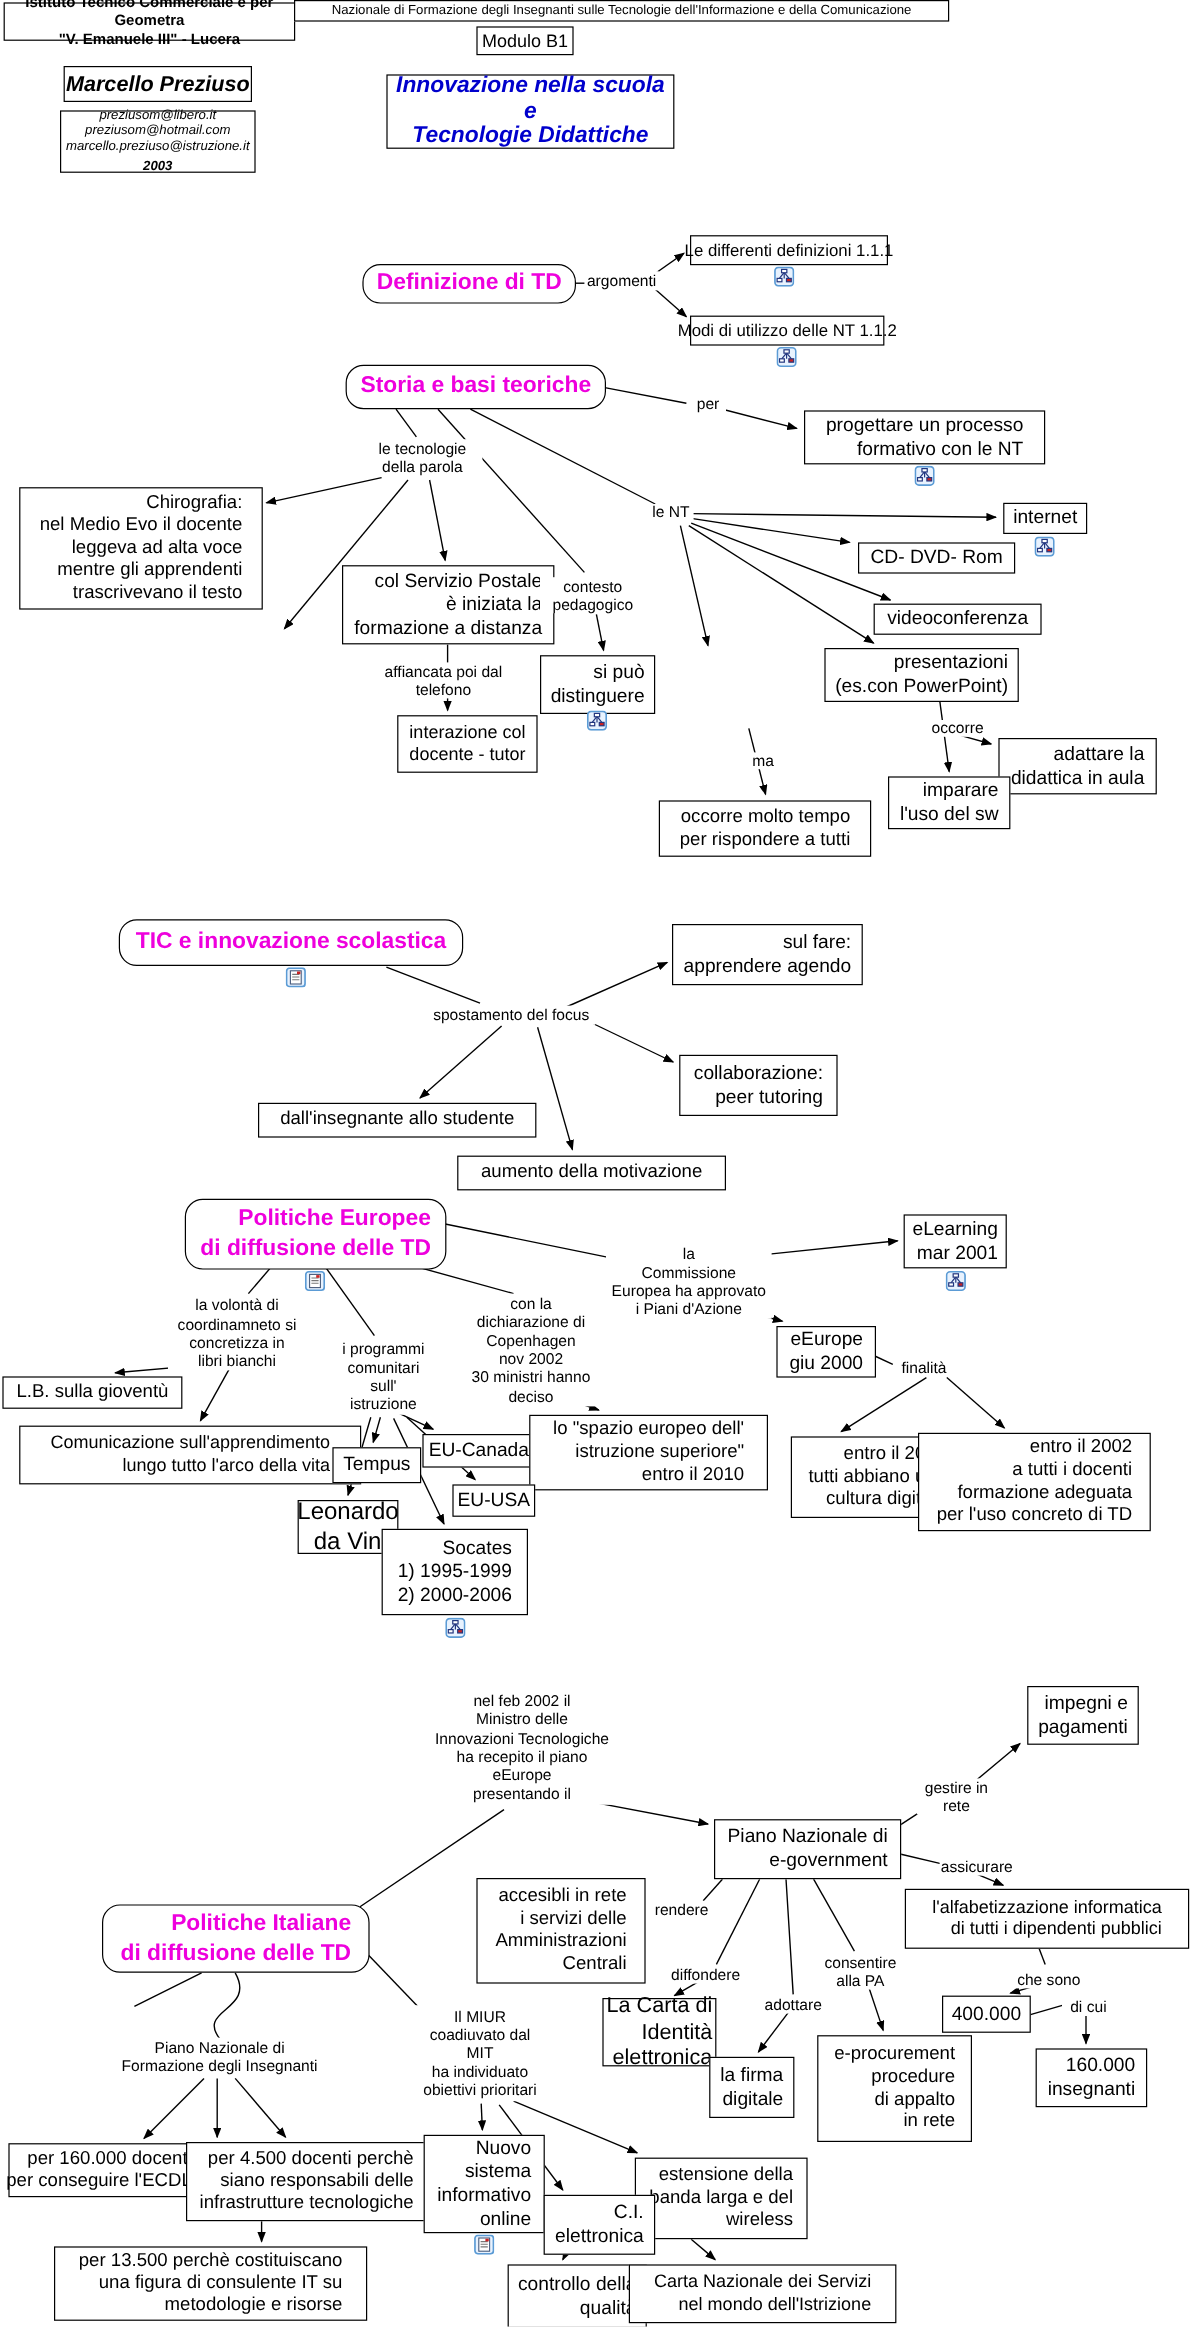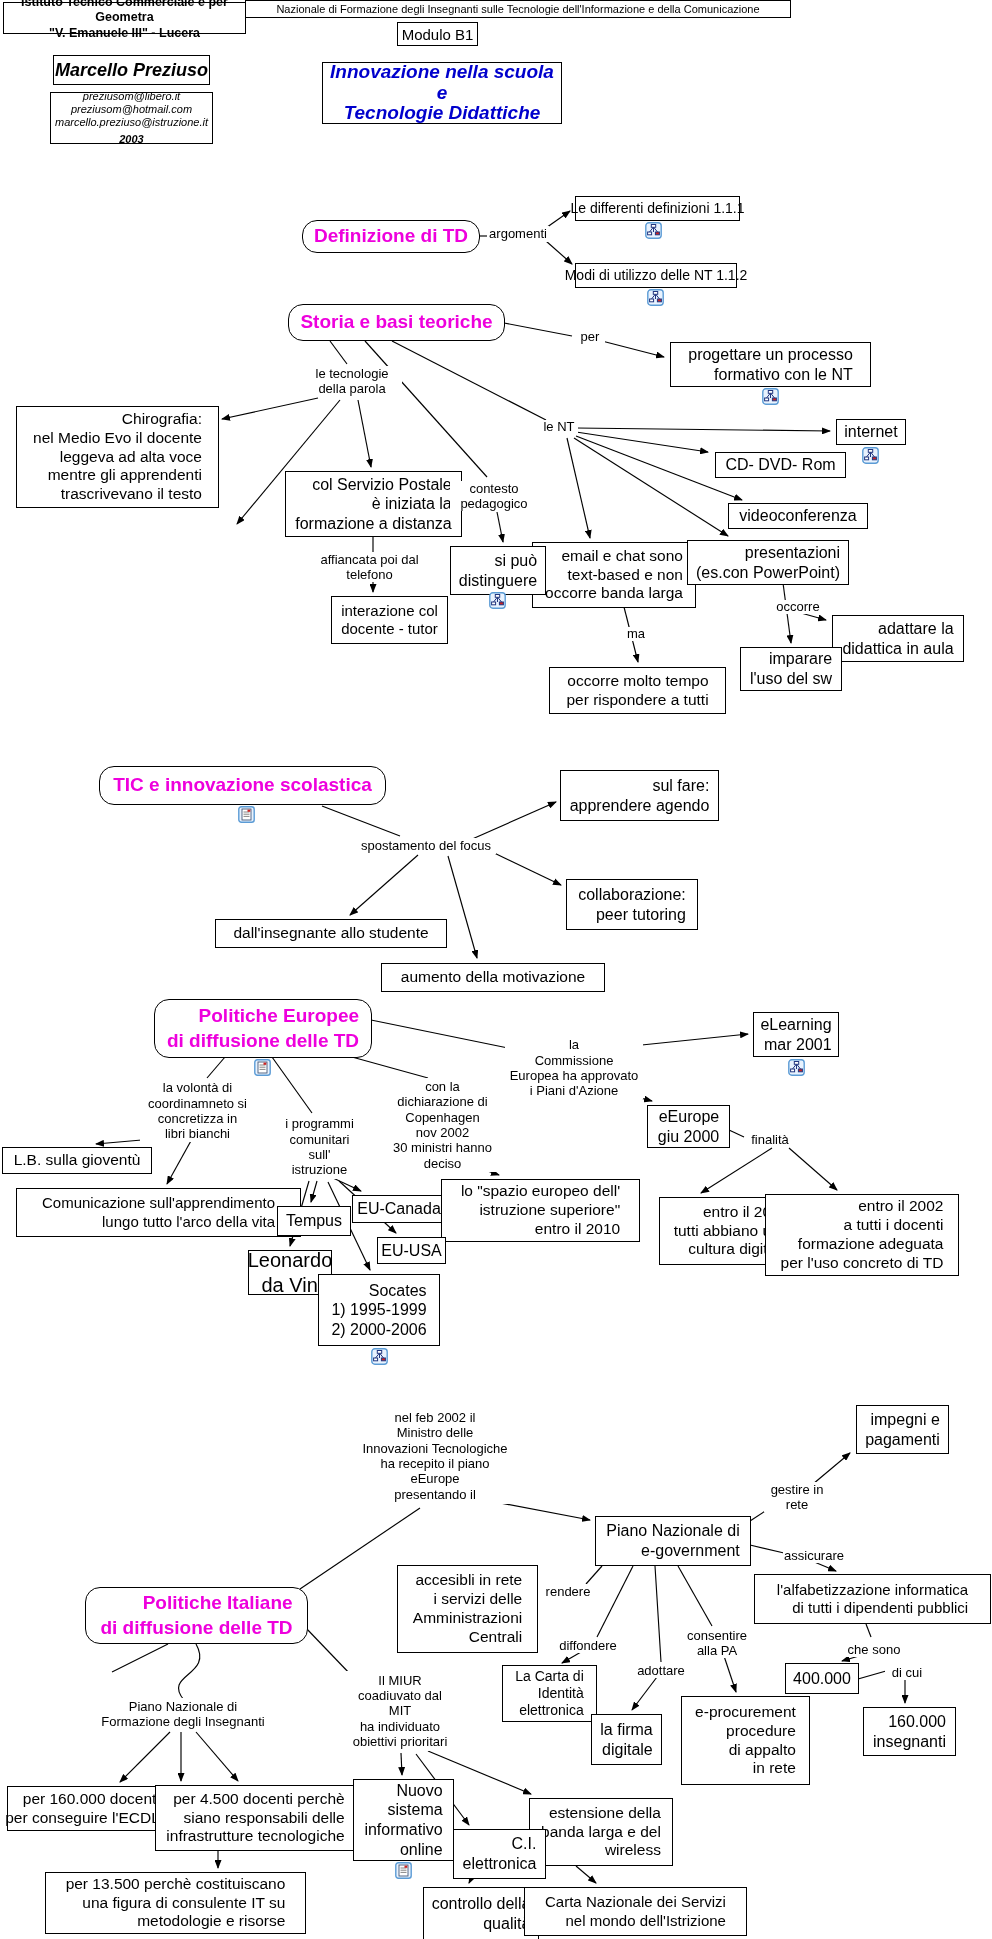--- a/index.html
+++ b/index.html
@@ -126,23 +126,20 @@
 <div class="node" style="left: 16px; top: 406px; width: 203px; height: 102px; font-size: 15.5px;">Chirografia:
 nel Medio Evo il docente
 leggeva ad alta voce
 mentre gli apprendenti
 trascrivevano il testo</div>
     <div class="node" style="left: 285px; top: 471px; width: 177px; height: 66px; font-size: 16px;">col Servizio Postale
 è iniziata la
 formazione a distanza</div>
     <div class="node" style="left: 331px; top: 596px; width: 117px; height: 48px; font-size: 15px;">interazione col
 docente - tutor</div>
-    <div class="node" style="left: 532px; top: 542px; width: 164px; height: 66px; font-size: 15.5px;">email e chat sono
-text-based e non
-occorre banda larga</div>
     <div class="node" style="left: 450px; top: 546px; width: 96px; height: 49px; font-size: 16px;">si può
 distinguere</div>
     <div class="icon" style="left: 488.5px; top: 592px;">
       <svg width="17" height="17" viewBox="0 0 17 17">
         <rect x="0.8" y="0.8" width="15.4" height="15.4" rx="3" fill="#e8f2fe" stroke="#5b9bd5" stroke-width="1.4"></rect>
         <g stroke="#22367f" stroke-width="1" fill="#fff">
           <line x1="8.5" y1="5" x2="4.5" y2="10"></line>
           <line x1="8.5" y1="5" x2="8.5" y2="10"></line>
           <line x1="8.5" y1="5" x2="12.5" y2="10"></line>
           <rect x="6.3" y="2.5" width="4.4" height="2.8"></rect>
@@ -281,21 +278,21 @@
 e-government</div>
     <div class="node" style="left: 754px; top: 1574px; width: 237px; height: 50px; font-size: 15px;">l'alfabetizzazione informatica
 di tutti i dipendenti pubblici</div>
     <div class="node" style="left: 785px; top: 1663px; width: 74px; height: 31px; font-size: 16px;">400.000</div>
     <div class="node" style="left: 863px; top: 1707px; width: 93px; height: 49px; font-size: 16px;">160.000
 insegnanti</div>
     <div class="node" style="left: 397px; top: 1565px; width: 141px; height: 88px; font-size: 15.5px;">accesibli in rete
 i servizi delle
 Amministrazioni
 Centrali</div>
-    <div class="node" style="left: 502px; top: 1665px; width: 95px; height: 57px; font-size: 14px;">La Carta di
+    <div class="node" style="left: 502px; top: 1665px; width: 95px; height: 57px; font-size: 18px;">La Carta di
 Identità
 elettronica</div>
     <div class="node" style="left: 591px; top: 1714px; width: 71px; height: 51px; font-size: 16px;">la firma
 digitale</div>
     <div class="node" style="left: 681px; top: 1696px; width: 129px; height: 89px; font-size: 15.5px;">e-procurement
 procedure
 di appalto
 in rete</div>
     <div class="node" style="left: 7px; top: 1786px; width: 151px; height: 45px; font-size: 15.5px;">per 160.000 docenti
 per conseguire l'ECDL</div>

